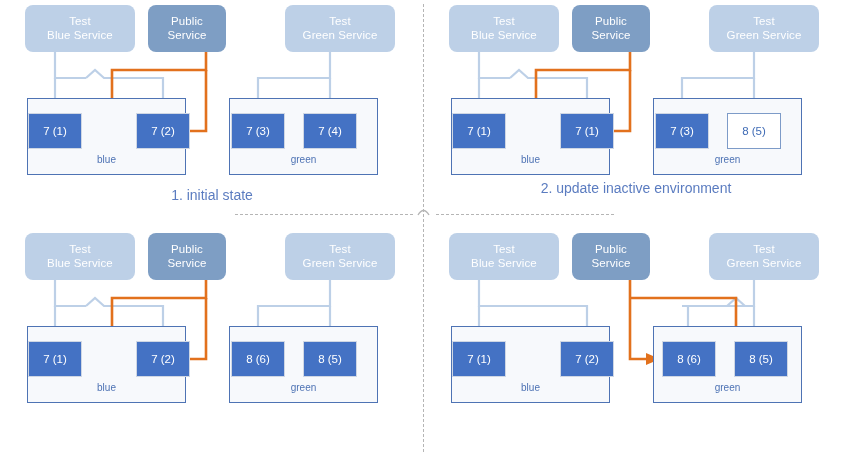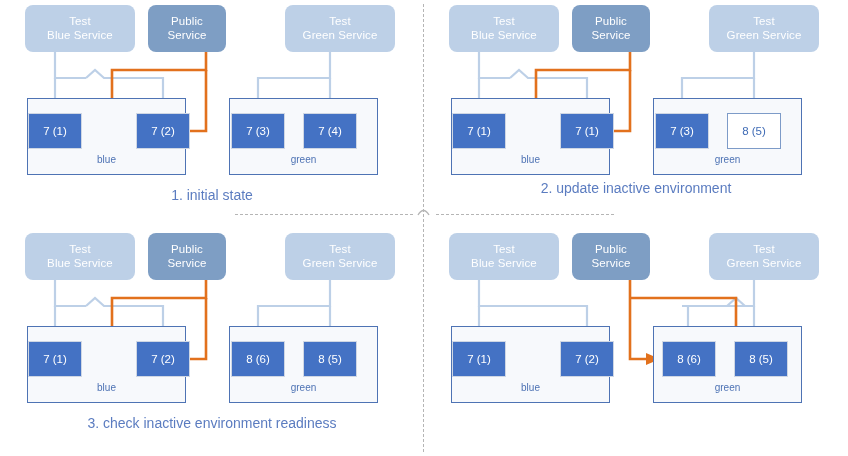--- a/index.html
+++ b/index.html
@@ -176,21 +176,20 @@
   </div>
   <div class="pod" style="left:28px;top:113px;">7 (1)</div>
   <div class="pod" style="left:136px;top:113px;">7 (2)</div>
 
   <div class="env" style="left:229px;top:98px;width:149px;height:77px;">
     <div class="env-label">green</div>
   </div>
   <div class="pod" style="left:231px;top:113px;">8 (6)</div>
   <div class="pod" style="left:303px;top:113px;">8 (5)</div>
 
-  <div class="caption" style="top:187px;">3. check inactive environment readiness</div>
 </div>
 
 <div class="panel p4">
   <svg width="424" height="228">
 
     <path class="wire" d="M55,52 L55,78 L163,78 L163,104"></path>
     <path class="wire" d="M55,78 L55,104"></path>
     <polygon class="wire-arrow" points="49,104 61,104 55,114"></polygon>
     <polygon class="wire-arrow" points="157,104 169,104 163,114"></polygon>
 

